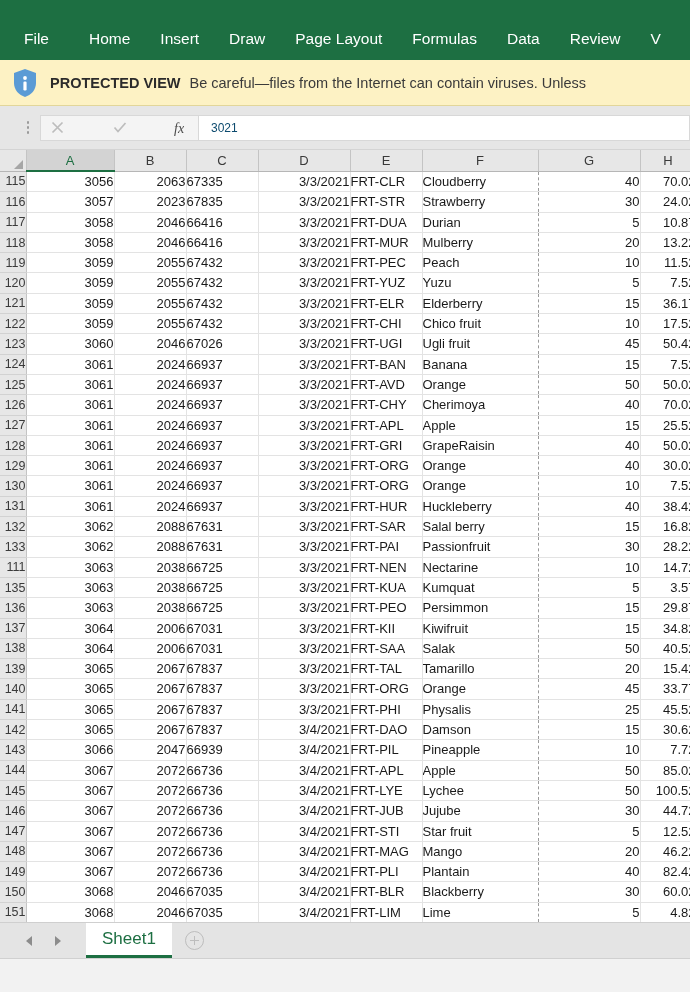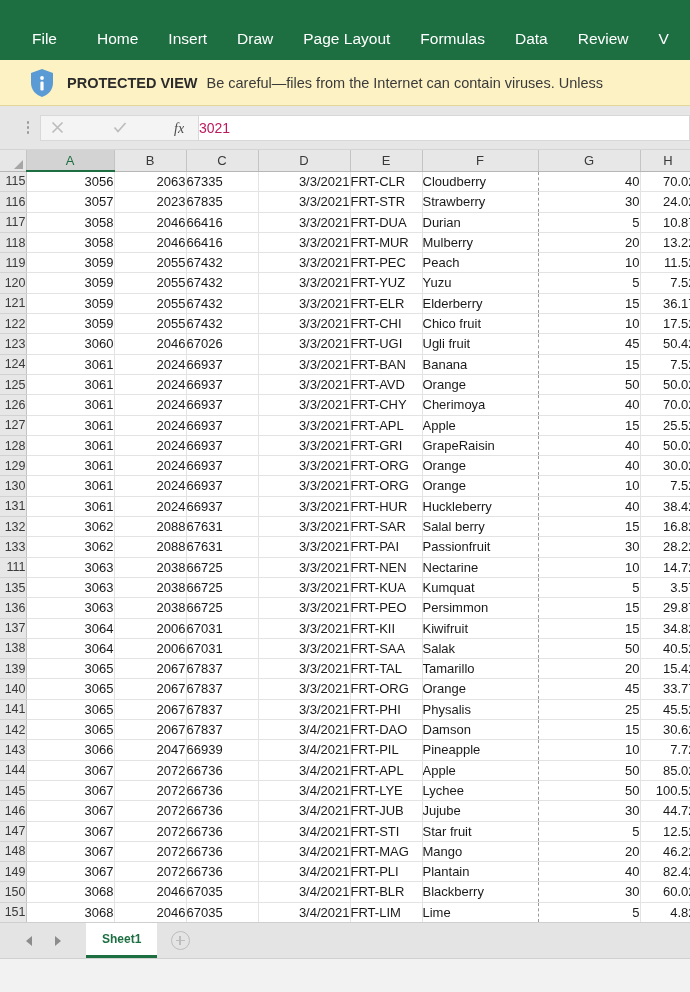--- a/index.html
+++ b/index.html
@@ -19,21 +19,21 @@
     overflow: hidden;
     background: #f2f2f2;
   }
 
   
   .ribbon-bar {
     height: 60px;
     background: #1d6f42;
     display: flex;
     align-items: flex-end;
-    padding-left: 32px;
+    padding-left: 24px;
     box-sizing: border-box;
     overflow: hidden;
     white-space: nowrap;
   }
   .ribbon-tab {
     color: #ffffff;
     font-size: 15.5px;
     line-height: 1;
     padding: 0 0 14px 0;
     margin-right: 30px;
@@ -42,21 +42,21 @@
   }
   .ribbon-tab.file { margin-right: 40px; }
 
   
   .pv-bar {
     height: 46px;
     background: #fdf2c4;
     border-bottom: 1px solid #e2d69a;
     display: flex;
     align-items: center;
-    padding-left: 29px;
+    padding-left: 12px;
     box-sizing: border-box;
     overflow: hidden;
     white-space: nowrap;
   }
   .pv-shield {
     width: 26px; height: 30px;
     flex: 0 0 auto;
     margin-right: 12px;
     position: relative;
   }
@@ -137,22 +137,23 @@
     display: flex; align-items: center; justify-content: center;
   }
   .fx-input {
     flex: 1 1 auto;
     height: 26px;
     background: #ffffff;
     border: 1px solid #d8d8d8;
     box-sizing: border-box;
     display: flex;
     align-items: center;
-    font-size: 14px;
-    color: #be185d;
+    padding-left: 12px;
+    font-size: 12px;
+    color: #0c4a6e;
     overflow: hidden;
     white-space: nowrap;
   }
 
   
   .grid-wrap {
     position: relative;
     height: 772px;
     overflow: hidden;
     background: #ffffff;
@@ -264,22 +265,22 @@
     border-bottom: 5px solid transparent;
   }
   .arrow.left  { border-right: 6px solid #8c8c8c; }
   .arrow.right { border-left: 6px solid #8c8c8c; }
   .sheet-tab {
     background: #ffffff;
     border-bottom: 3px solid #1d6f42;
     display: flex;
     align-items: center;
     padding: 0 16px;
-    font-size: 12px;
-    font-weight: bold;
+    font-size: 17px;
+    font-weight: normal;
     color: #1d6f42;
     box-sizing: border-box;
     flex: 0 0 auto;
   }
   .add-sheet {
     width: 46px;
     display: flex;
     align-items: center;
     justify-content: center;
     flex: 0 0 auto;

